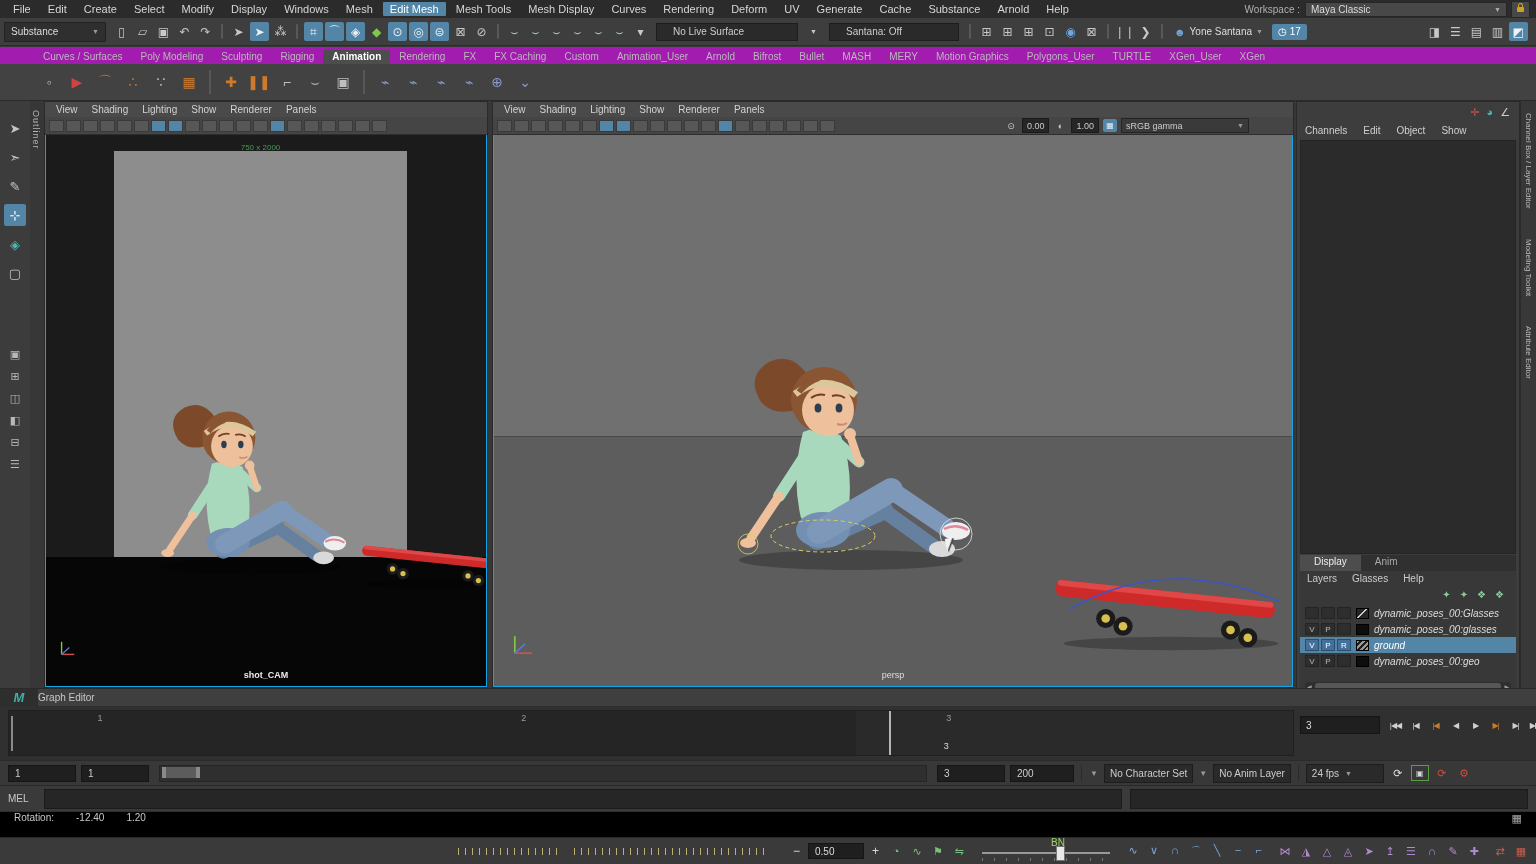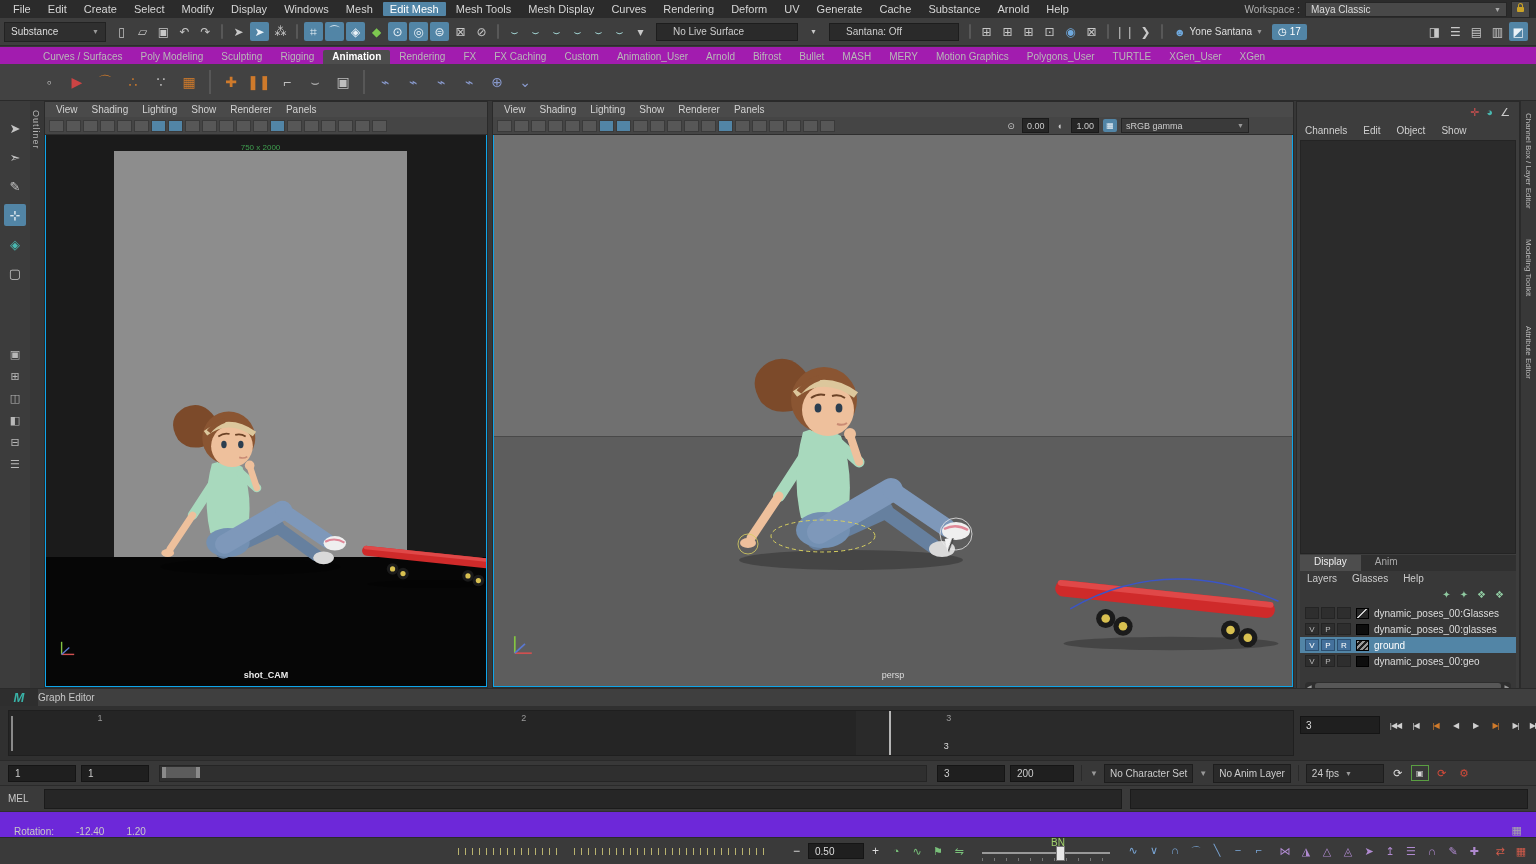--- a/index.html
+++ b/index.html
@@ -109,21 +109,21 @@
   .le-icons{height:16px;display:flex;justify-content:flex-end;gap:9px;padding-right:12px;color:#8fc9a0;font-size:10px;align-items:center;}
   .le-rows{margin-top:3px;}
   .le-row{height:16px;display:flex;align-items:center;gap:2px;padding-left:5px;font-size:10px;color:#ddd;}
   .le-row.selected{background:#5285a6;color:#fff;}
   .le-box{width:14px;height:12px;background:#2e2e2e;border:1px solid #242424;font-size:8px;color:#b8b8b8;
           display:flex;align-items:center;justify-content:center;box-sizing:border-box;flex:none;}
   .le-row.selected .le-box{background:#44719c;border-color:#2c4f70;color:#fff;}
   .le-swatch{width:13px;height:11px;margin:0 3px;background:#0d0d0d;border:1px solid #000;box-sizing:border-box;flex:none;}
   .le-swatch.slash{background:linear-gradient(135deg,#262626 45%,#ccc 45%,#ccc 55%,#262626 55%);}
   .le-swatch.hatch{background:repeating-linear-gradient(135deg,#999 0 2px,#1c1c1c 2px 4px);}
-  .le-name{white-space:nowrap;overflow:hidden;}
+  .le-name{white-space:nowrap;overflow:hidden;font-style:italic;}
   .le-hscroll{position:absolute;bottom:5px;left:5px;right:5px;height:9px;background:#2e2e2e;border-radius:4px;
               display:flex;align-items:center;padding:0 2px;font-size:6px;color:#999;}
   .le-thumb{flex:1;height:7px;background:#575757;border-radius:3px;margin:0 3px;}
   .side-strip{position:absolute;left:1520px;top:101px;width:16px;height:599px;background:#383838;
               border-left:1px solid #2b2b2b;display:flex;flex-direction:column;gap:30px;padding-top:12px;
               align-items:center;box-sizing:border-box;}
   .vtab{writing-mode:vertical-rl;font-size:8px;color:#b8b8b8;white-space:nowrap;}
   
   .ge-bar{position:absolute;left:0;top:688px;width:100%;height:18px;background:#3f3f3f;border-top:1px solid #2a2a2a;
           display:flex;align-items:center;box-sizing:border-box;}
@@ -160,22 +160,22 @@
   .rb-icon.greenbox{border:1px solid #5a9e42;font-size:8px;box-sizing:border-box;}
   .rb-icon.red{color:#cf4a3a;}
   .rb-sep{width:1px;height:16px;background:#2a2a2a;margin:0 2px;}
   .rb-upd{font-size:8px;color:#999;width:10px;text-align:center;}
   
   .mel-bar{position:absolute;left:0;top:785px;width:100%;height:26px;background:#3a3a3a;border-top:1px solid #2a2a2a;
            display:flex;align-items:center;padding:0 8px;gap:8px;box-sizing:border-box;}
   .mel-label{font-size:10px;color:#c8c8c8;width:28px;}
   .mel-input{width:1076px;height:18px;background:#262626;border:1px solid #1b1b1b;}
   .mel-output{flex:1;height:18px;background:#262626;border:1px solid #1b1b1b;}
-  .help-bar{position:absolute;left:0;top:811px;width:100%;height:26px;background:#6d28d9;border-top:1px solid #2f2f2f;
-            display:flex;align-items:flex-end;padding:0 14px;box-sizing:border-box;font-size:10px;color:#c8c8c8;}
+  .help-bar{position:absolute;left:0;top:811px;width:100%;height:26px;background:#000000;border-top:1px solid #2f2f2f;
+            display:flex;align-items:flex-start;padding:0 14px;box-sizing:border-box;font-size:10px;color:#c8c8c8;}
   .hb-val{margin-left:22px;}
   .hb-icon{margin-left:auto;color:#aaa;font-size:11px;}
   
   .anim-bar{position:absolute;left:0;top:837px;width:100%;height:27px;background:#3a3a3a;border-top:1px solid #2a2a2a;
             display:flex;align-items:center;padding:0 6px;gap:4px;box-sizing:border-box;}
   .ruler{height:7px;background:repeating-linear-gradient(90deg,#cfc878 0 1px,transparent 1px 7px);opacity:.85;flex:none;}
   .r1{width:100px;margin-left:452px;} .r2{width:195px;margin-left:12px;margin-right:16px;}
   .ab-btn{color:#ddd;font-size:12px;width:15px;text-align:center;flex:none;}
   .ab-field{width:56px;height:16px;background:#1f1f1f;border:1px solid #151515;font-size:10px;color:#ddd;
             display:flex;align-items:center;padding:0 6px;box-sizing:border-box;flex:none;}

